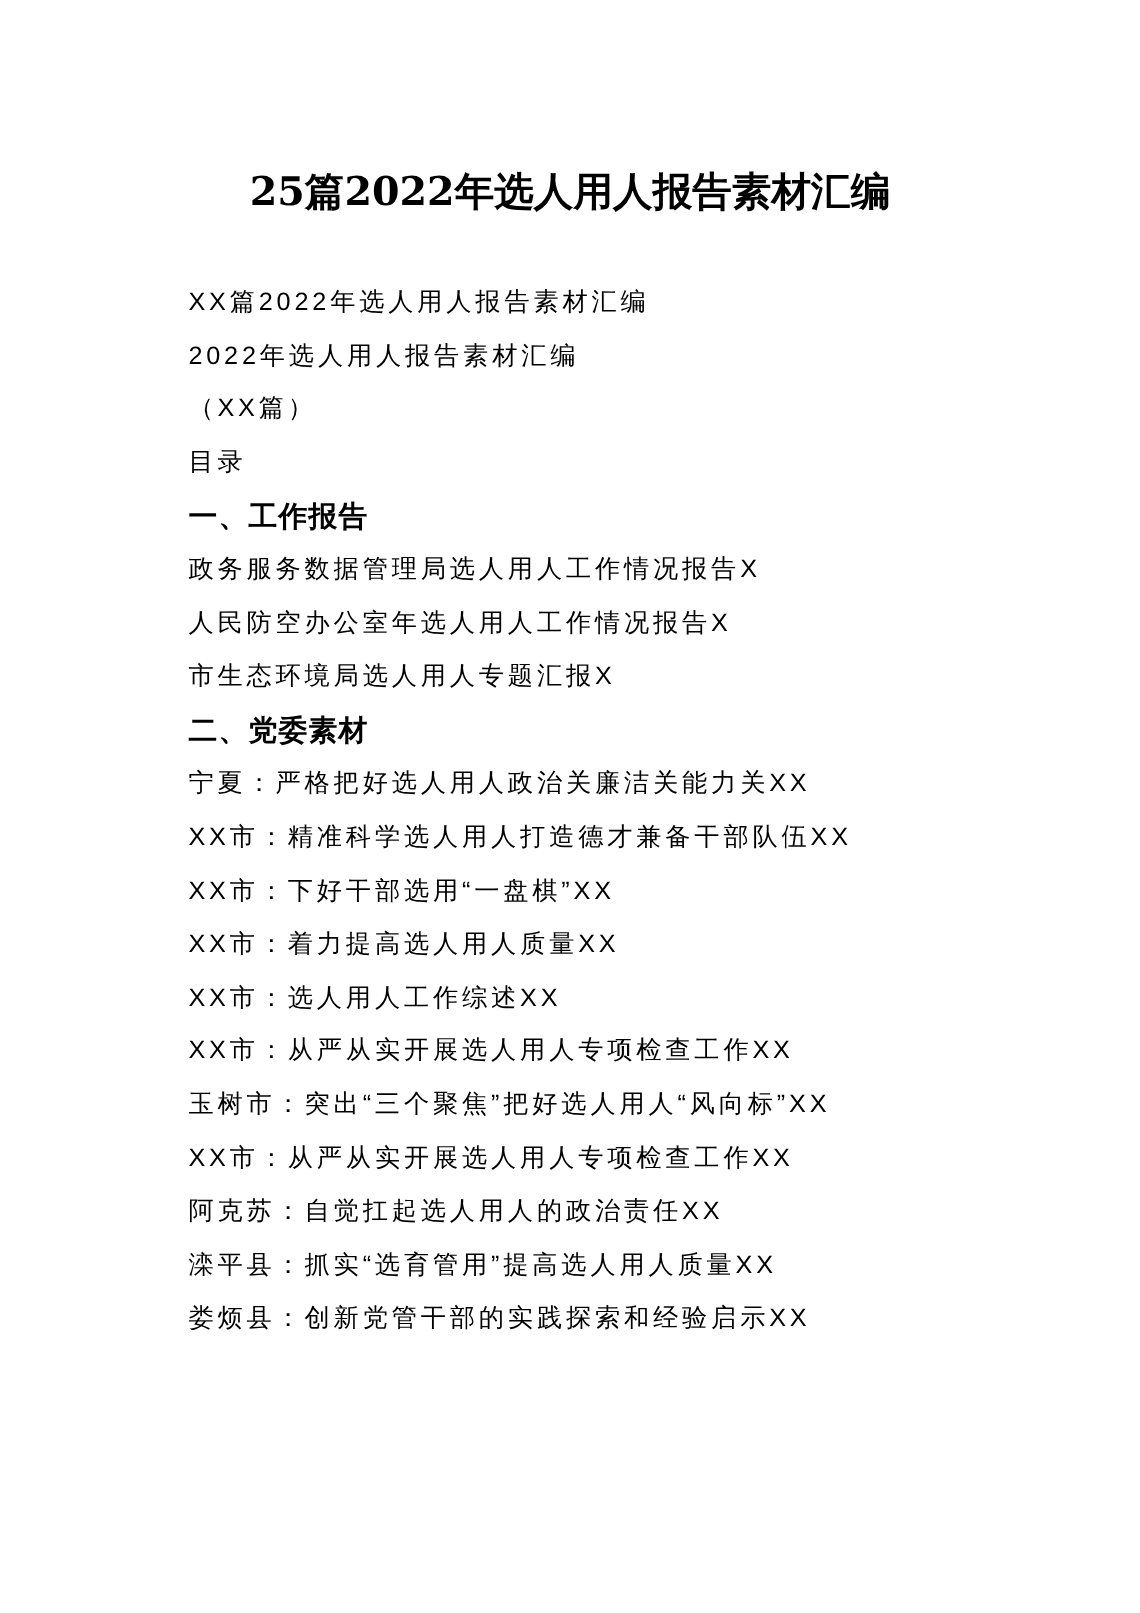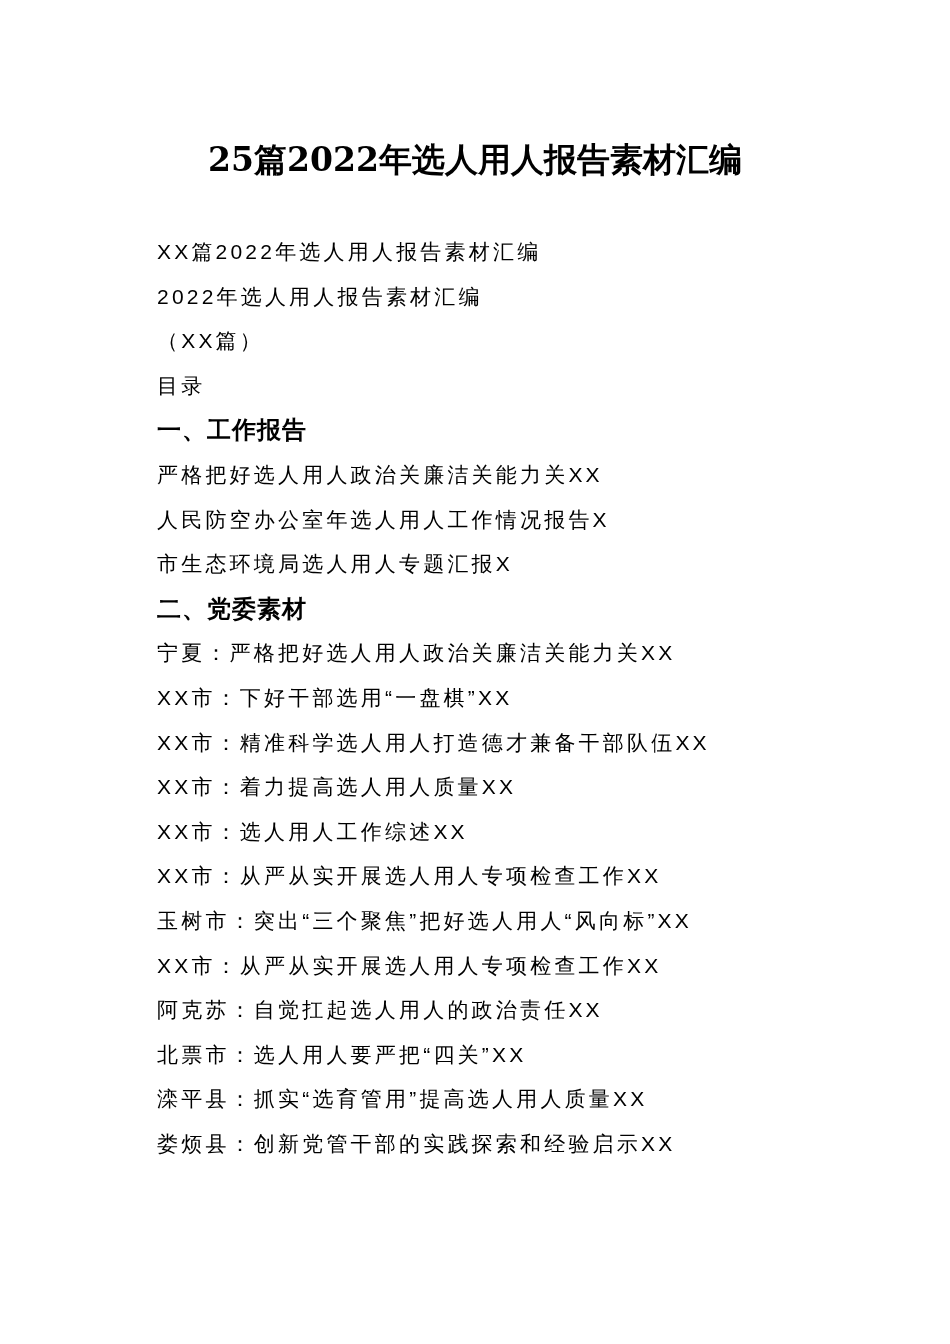--- a/index.html
+++ b/index.html
@@ -60,30 +60,29 @@
 
 <div class="page">
   <div class="doc-title">25篇2022年选人用人报告素材汇编</div>
 
   <div class="body-lines">
     <div class="line">XX篇2022年选人用人报告素材汇编</div>
     <div class="line">2022年选人用人报告素材汇编</div>
     <div class="line">（XX篇）</div>
     <div class="line">目录</div>
     <div class="line heading">一、工作报告</div>
-    <div class="line">严格把好选人用人政治关廉洁关能力关XX</div>
+    <div class="line">政务服务数据管理局选人用人工作情况报告X</div>
     <div class="line">人民防空办公室年选人用人工作情况报告X</div>
     <div class="line">市生态环境局选人用人专题汇报X</div>
     <div class="line heading">二、党委素材</div>
     <div class="line">宁夏：严格把好选人用人政治关廉洁关能力关XX</div>
+    <div class="line">XX市：精准科学选人用人打造德才兼备干部队伍XX</div>
     <div class="line">XX市：下好干部选用“一盘棋”XX</div>
-    <div class="line">XX市：精准科学选人用人打造德才兼备干部队伍XX</div>
     <div class="line">XX市：着力提高选人用人质量XX</div>
     <div class="line">XX市：选人用人工作综述XX</div>
     <div class="line">XX市：从严从实开展选人用人专项检查工作XX</div>
     <div class="line">玉树市：突出“三个聚焦”把好选人用人“风向标”XX</div>
     <div class="line">XX市：从严从实开展选人用人专项检查工作XX</div>
     <div class="line">阿克苏：自觉扛起选人用人的政治责任XX</div>
-    <div class="line">北票市：选人用人要严把“四关”XX</div>
     <div class="line">滦平县：抓实“选育管用”提高选人用人质量XX</div>
     <div class="line">娄烦县：创新党管干部的实践探索和经验启示XX</div>
   </div>
 </div>
 
 </body></html>

